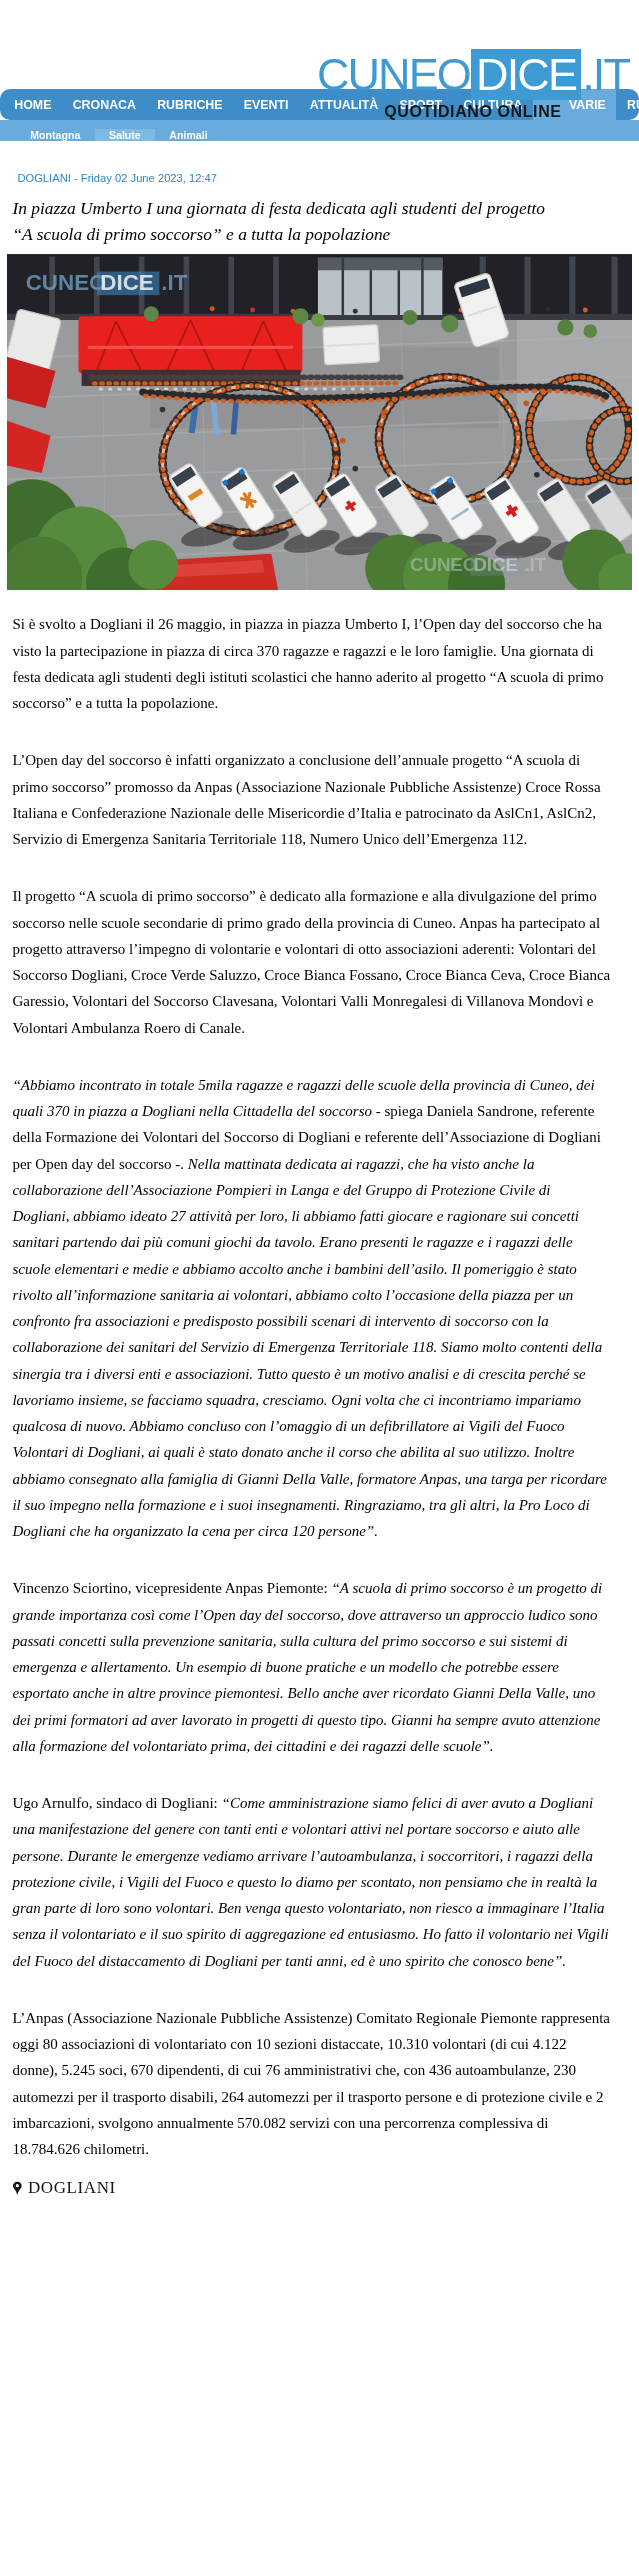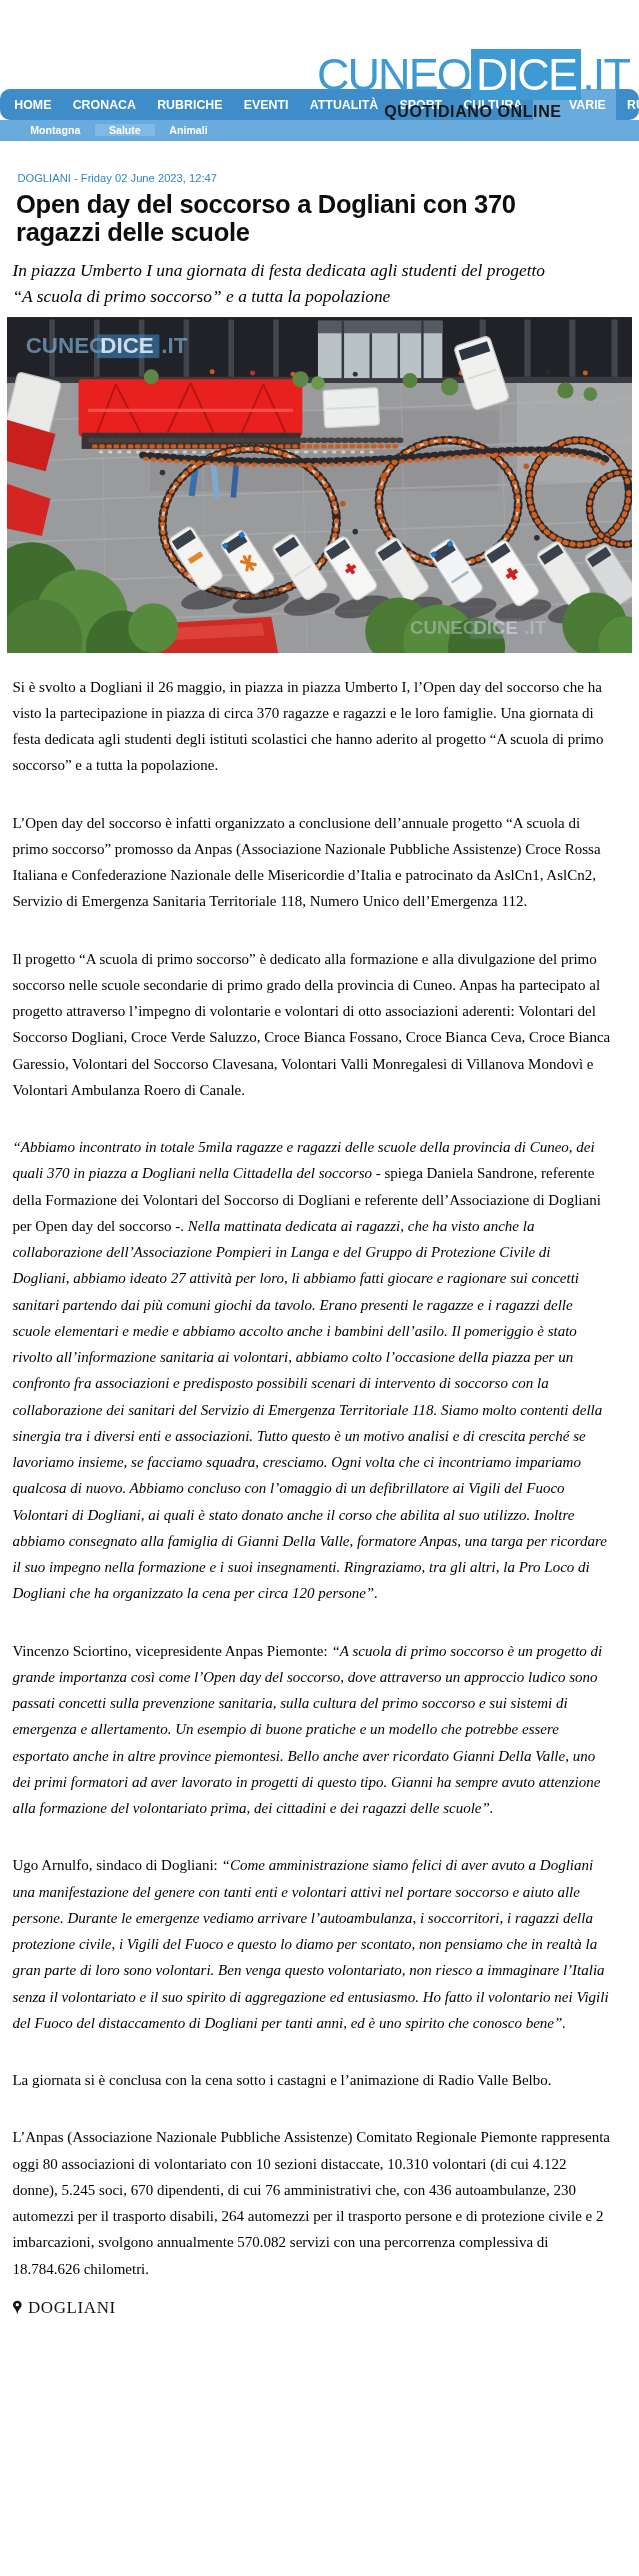--- a/index.html
+++ b/index.html
@@ -13,21 +13,21 @@
   .logo-cuneo,.logo-it{color:#3e9ad3;}
   .logo-dice{background:#3e9ad3;color:#fff;padding:0 5px;margin-left:1.2px;}
   .logo-it{margin-left:1.2px;}
   .tagline{font-size:16px;font-weight:bold;letter-spacing:0.6px;color:#161616;margin-top:1.2px;}
 
   
   .nav{background:#3e8dc8;height:31px;display:flex;align-items:stretch;padding-left:3.7px;overflow:hidden;border-radius:10px;}
   .nav-item{display:flex;align-items:center;padding:0 10.6px;color:#fff;font-size:12.4px;
             font-weight:bold;white-space:nowrap;cursor:pointer;}
   .nav-item.active{background:#69abdc;padding-left:36px;}
-  .subnav{background:#69abdc;height:20.5px;display:flex;align-items:center;padding-left:16px;overflow:hidden;}
+  .subnav{background:#69abdc;height:20.5px;display:flex;align-items:flex-end;padding-left:16px;overflow:hidden;}
   .subnav-item{display:flex;align-items:center;padding:0 14.3px;color:#fff;font-size:10.6px;
                font-weight:bold;white-space:nowrap;cursor:pointer;}
   .subnav-item.active{background:#7fb9e4;}
 
   
   .article{padding:0 12.4px 18.7px 12.4px;}
   .meta{margin-top:31px;font-size:11.2px;color:#2f87c5;padding-left:5px;}
   .meta span{color:#2f87c5;}
   .title{margin:6.2px 0 0 3.7px;max-width:547px;font-size:25.5px;line-height:1.1;font-weight:bold;
          color:#0d0d0d;letter-spacing:-0.3px;font-family:"Liberation Sans",sans-serif;}
@@ -72,21 +72,20 @@
     <div class="subnav-item">Animali</div>
   </div>
 
 <div class="article">
   <div class="meta">
     <span>DOGLIANI</span>
     <span>-</span>
     <span>Friday 02 June 2023, 12:47</span>
   </div>
 
-  <h1 class="title">Open day del soccorso a Dogliani con 370 ragazzi delle scuole</h1>
 
   <div class="subtitle">In piazza Umberto I una giornata di festa dedicata agli studenti del progetto “A scuola di primo soccorso” e a tutta la popolazione</div>
 
   <div class="photo">
     <svg viewBox="0 0 1005 540" width="625" height="336" xmlns="http://www.w3.org/2000/svg">
 
       <rect x="0" y="0" width="1005" height="540" fill="#9a9b9d"></rect>
       <rect x="820" y="105" width="185" height="160" fill="#b4b5b7" opacity="0.55"></rect>
       <rect x="230" y="150" width="560" height="130" fill="#8b8c8e" opacity="0.5"></rect>
       <g transform="rotate(-2 500 300)" opacity="0.55">
@@ -331,21 +330,20 @@
     </svg>
   </div>
 
   <div class="body-text" id="article-body">
       <p><span>Si è svolto a Dogliani il 26 maggio, in piazza in piazza Umberto I, l’Open day del soccorso che ha visto la partecipazione in piazza di circa 370 ragazze e ragazzi e le loro famiglie. Una giornata di festa dedicata agli studenti degli istituti scolastici che hanno aderito al progetto “A scuola di primo soccorso” e a tutta la popolazione.</span></p>
       <p><span>L’Open day del soccorso è infatti organizzato a conclusione dell’annuale progetto “A scuola di primo soccorso” promosso da Anpas (Associazione Nazionale Pubbliche Assistenze) Croce Rossa Italiana e Confederazione Nazionale delle Misericordie d’Italia e patrocinato da AslCn1, AslCn2, Servizio di Emergenza Sanitaria Territoriale 118, Numero Unico dell’Emergenza 112.</span></p>
       <p><span>Il progetto “A scuola di primo soccorso” è dedicato alla formazione e alla divulgazione del primo soccorso nelle scuole secondarie di primo grado della provincia di Cuneo. Anpas ha partecipato al progetto attraverso l’impegno di volontarie e volontari di otto associazioni aderenti: Volontari del Soccorso Dogliani, Croce Verde Saluzzo, Croce Bianca Fossano, Croce Bianca Ceva, Croce Bianca Garessio, Volontari del Soccorso Clavesana, Volontari Valli Monregalesi di Villanova Mondovì e Volontari Ambulanza Roero di Canale.</span></p>
       <p><span class="it">“Abbiamo incontrato in totale 5mila ragazze e ragazzi delle scuole della provincia di Cuneo, dei quali 370 in piazza a Dogliani nella Cittadella del soccorso - </span><span>spiega Daniela Sandrone, referente della Formazione dei Volontari del Soccorso di Dogliani e referente dell’Associazione di Dogliani per Open day del soccorso -. </span><span class="it">Nella mattinata dedicata ai ragazzi, che ha visto anche la collaborazione dell’Associazione Pompieri in Langa e del Gruppo di Protezione Civile di Dogliani, abbiamo ideato 27 attività per loro, li abbiamo fatti giocare e ragionare sui concetti sanitari partendo dai più comuni giochi da tavolo. Erano presenti le ragazze e i ragazzi delle scuole elementari e medie e abbiamo accolto anche i bambini dell’asilo. Il pomeriggio è stato rivolto all’informazione sanitaria ai volontari, abbiamo colto l’occasione della piazza per un confronto fra associazioni e predisposto possibili scenari di intervento di soccorso con la collaborazione dei sanitari del Servizio di Emergenza Territoriale 118. Siamo molto contenti della sinergia tra i diversi enti e associazioni. Tutto questo è un motivo analisi e di crescita perché se lavoriamo insieme, se facciamo squadra, cresciamo. Ogni volta che ci incontriamo impariamo qualcosa di nuovo. Abbiamo concluso con l’omaggio di un defibrillatore ai Vigili del Fuoco Volontari di Dogliani, ai quali è stato donato anche il corso che abilita al suo utilizzo. Inoltre abbiamo consegnato alla famiglia di Gianni Della Valle, formatore Anpas, una targa per ricordare il suo impegno nella formazione e i suoi insegnamenti. Ringraziamo, tra gli altri, la Pro Loco di Dogliani che ha organizzato la cena per circa 120 persone”.</span></p>
       <p><span>Vincenzo Sciortino, vicepresidente Anpas Piemonte: </span><span class="it">“A scuola di primo soccorso è un progetto di grande importanza così come l’Open day del soccorso, dove attraverso un approccio ludico sono passati concetti sulla prevenzione sanitaria, sulla cultura del primo soccorso e sui sistemi di emergenza e allertamento. Un esempio di buone pratiche e un modello che potrebbe essere esportato anche in altre province piemontesi. Bello anche aver ricordato Gianni Della Valle, uno dei primi formatori ad aver lavorato in progetti di questo tipo. Gianni ha sempre avuto attenzione alla formazione del volontariato prima, dei cittadini e dei ragazzi delle scuole”.</span></p>
       <p><span>Ugo Arnulfo, sindaco di Dogliani: </span><span class="it">“Come amministrazione siamo felici di aver avuto a Dogliani una manifestazione del genere con tanti enti e volontari attivi nel portare soccorso e aiuto alle persone. Durante le emergenze vediamo arrivare l’autoambulanza, i soccorritori, i ragazzi della protezione civile, i Vigili del Fuoco e questo lo diamo per scontato, non pensiamo che in realtà la gran parte di loro sono volontari. Ben venga questo volontariato, non riesco a immaginare l’Italia senza il volontariato e il suo spirito di aggregazione ed entusiasmo. Ho fatto il volontario nei Vigili del Fuoco del distaccamento di Dogliani per tanti anni, ed è uno spirito che conosco bene”.</span></p>
-      <p><span>La giornata si è conclusa con la cena sotto i castagni e l’animazione di Radio Valle Belbo.</span></p>
       <p><span>L’Anpas (Associazione Nazionale Pubbliche Assistenze) Comitato Regionale Piemonte rappresenta oggi 80 associazioni di volontariato con 10 sezioni distaccate, 10.310 volontari (di cui 4.122 donne), 5.245 soci, 670 dipendenti, di cui 76 amministrativi che, con 436 autoambulanze, 230 automezzi per il trasporto disabili, 264 automezzi per il trasporto persone e di protezione civile e 2 imbarcazioni, svolgono annualmente 570.082 servizi con una percorrenza complessiva di 18.784.626 chilometri.</span></p>
     </div>
 
   <div class="location">
     <svg width="10.6" height="15" viewBox="0 0 17 24">
       <path d="M8.5 1 C4.4 1 1.5 4 1.5 7.6 C1.5 10.3 3.2 12.2 5 14.6 C6.3 16.3 7.6 19.2 8.1 21.6 C8.2 22.1 8.8 22.1 8.9 21.6 C9.4 19.2 10.7 16.3 12 14.6 C13.8 12.2 15.5 10.3 15.5 7.6 C15.5 4 12.6 1 8.5 1 Z" fill="#141414"></path>
       <circle cx="8.5" cy="7.4" r="2.6" fill="#ffffff"></circle>
     </svg>
     <span class="label">DOGLIANI</span>
   </div>

